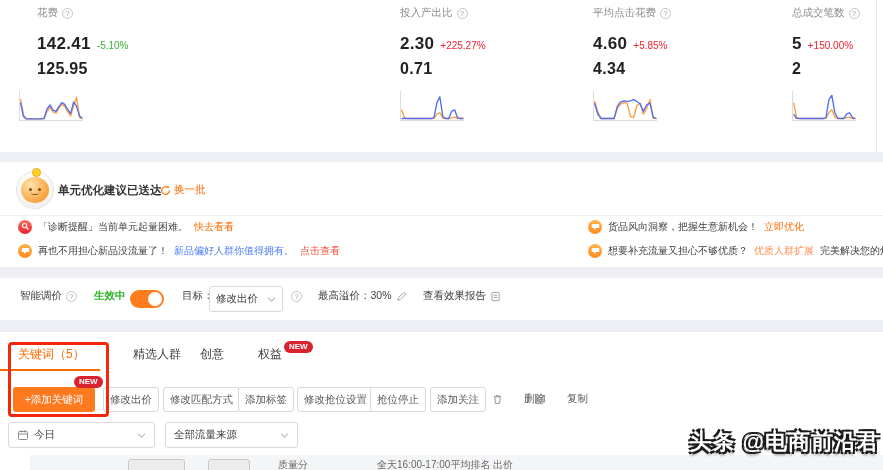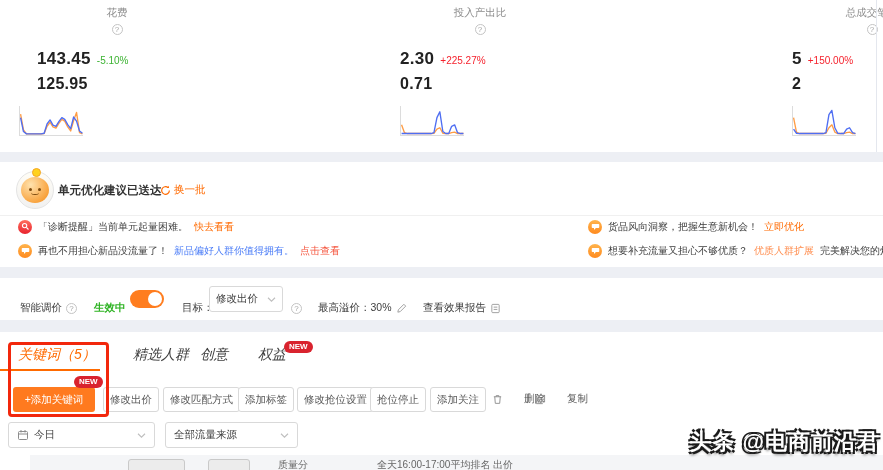--- a/index.html
+++ b/index.html
@@ -3,21 +3,21 @@
 <meta charset="utf-8">
 <style>
   * { margin:0; padding:0; box-sizing:border-box; }
   body { font-family:"Liberation Sans","DejaVu Sans",sans-serif; background:#fff; }
   .screen { position:relative; width:883px; height:470px; background:#fff; overflow:hidden; }
 
   
   .metrics { position:absolute; top:0; left:0; width:883px; height:152px; background:#fff; }
   .metric { position:absolute; top:6px; width:160px; }
   .m0{left:37px} .m1{left:200px} .m2{left:400px} .m3{left:593px} .m4{left:792px}
-  .m-label { font-size:10.5px; color:#8c8c8c; display:flex; align-items:center; gap:4px;flex-direction:column; }
+  .m-label { font-size:10.5px; color:#8c8c8c; display:flex; align-items:center; gap:4px; }
   .q-icon { display:inline-block; width:11px; height:11px; border:1px solid #c4c4c4; border-radius:50%;
             color:#a6a6a6; font-size:8px; line-height:9px; text-align:center; }
   .q-icon::after { content:"?"; }
   .m-main { margin-top:14px; display:flex; align-items:baseline; gap:6px; }
   .value { font-size:17px; font-weight:bold; color:#222; letter-spacing:.3px; }
   .change { font-size:10px; }
   .change.down { color:#3cb332; }
   .change.up { color:#f5222d; }
   .compare { margin-top:6px; font-size:16px; font-weight:bold; color:#222; letter-spacing:.3px; }
   .spark { display:block; margin-top:13px; width:64px; height:30px;
@@ -54,38 +54,38 @@
   .sg-ic { width:14px; height:14px; border-radius:50%; flex:0 0 14px; display:flex; align-items:center; justify-content:center; }
   .sg-ic.red { background:linear-gradient(#ff6f5e,#e8222d); }
   .sg-ic.org { background:linear-gradient(#ffb44d,#ff8a1e); }
   .lk-org { color:#ff6a00; cursor:pointer; }
   .lk-red { color:#f5543c; cursor:pointer; }
   .hl-blue { color:#4a7cf7; cursor:pointer; }
   .hl-org { color:#ff8c4d; }
 
   
   .pricing { position:absolute; top:278px; left:0; width:883px; height:42px; background:#fff; font-size:10.5px; color:#404040; }
-  .pricing .abs { position:absolute; top:12px; height:36px; display:flex; align-items:center; gap:4px; }
+  .pricing .abs { position:absolute; top:0; height:36px; display:flex; align-items:center; gap:4px; }
   .p-name { left:20px; }
   .p-status { left:94px; color:#2fb324; font-weight:bold; }
   .toggle { position:absolute; left:130px; top:12px; width:34px; height:18px; border-radius:9px;
             background:#ff7d1f; cursor:pointer; }
   .toggle::after { content:""; position:absolute; right:2px; top:2px; width:14px; height:14px;
                    border-radius:50%; background:#fff; }
   .p-target-label { left:182px; }
   .p-select { position:absolute; left:209px; top:8px; width:74px; height:26px; border:1px solid #d9d9d9;
               border-radius:3px; background:#fff; display:flex; align-items:center; justify-content:space-between;
               padding:0 6px; cursor:pointer; }
   .p-q2 { left:291px; }
   .p-premium { left:318px; }
   .p-report { left:423px; cursor:pointer; }
 
   
   .tabs-area { position:absolute; top:332px; left:0; width:883px; height:123px; background:#fff; }
-  .tab { position:absolute; top:14px; font-size:14px; color:#404040; cursor:pointer; white-space:nowrap;font-style:italic; }
+  .tab { position:absolute; top:14px; font-size:12px; color:#404040; cursor:pointer; white-space:nowrap; }
   .tab.active { color:#ff6a00; }
   .tab-kw{left:18px} .tab-crowd{left:133px} .tab-creative{left:200px} .tab-rights{left:258px}
   .tab-underline { position:absolute; left:0; top:37px; width:100px; height:2px; background:#ff6a00; }
   .badge { display:inline-block; background:#d9232e; color:#fff; font-size:8px; font-weight:bold;
            padding:2px 5px; border-radius:8px; line-height:1; }
   .badge-tab { position:absolute; left:284px; top:9px; }
   .badge-btn { position:absolute; left:74px; top:44px; z-index:6; }
   .btn-add { position:absolute; left:13px; top:55px; width:82px; height:25px; background:#ff7a1f;
              color:#fff; font-size:10.5px; border:none; border-radius:3px; cursor:pointer; z-index:5; }
   .tbtn { position:absolute; top:55px; height:25px; line-height:23px; padding:0 6px; font-size:10.5px;
@@ -122,21 +122,21 @@
 
 <div class="screen">
 
   <section class="metrics">
     <div class="metric m0">
       <div class="m-label">
           <span>花费</span>
           <span class="q-icon"></span>
         </div>
       <div class="m-main">
-          <span class="value">143.45</span>
+          <span class="value">142.41</span>
           <span class="change down">-5.10%</span>
         </div>
       <div class="compare">125.95</div>
       <svg class="spark" viewBox="0 0 64 30">
           <polyline points="0.0,8.4 3.0,24.6 6.1,28.8 9.1,28.8 12.2,28.8 15.2,28.8 18.3,28.8 21.3,28.8 24.4,28.5 27.4,21.0 30.5,16.8 33.5,21.6 36.6,22.8 39.6,18.0 42.7,13.8 45.7,15.6 48.8,21.6 51.8,25.8 54.9,15.0 57.9,6.6 61.0,27.6 64.0,28.8" fill="none" stroke="#ff9d45" stroke-width="1.4" stroke-linejoin="round"></polyline>
           <polyline points="0.0,12.0 3.0,26.4 6.1,28.8 9.1,28.8 12.2,28.8 15.2,28.8 18.3,28.8 21.3,28.8 24.4,28.2 27.4,18.6 30.5,14.4 33.5,19.8 36.6,21.0 39.6,16.2 42.7,12.0 45.7,13.8 48.8,19.2 51.8,23.4 54.9,11.4 57.9,15.6 61.0,25.8 64.0,28.2" fill="none" stroke="#4f6ef2" stroke-width="1.4" stroke-linejoin="round"></polyline>
         </svg>
     </div>
     <div class="metric m2">
       <div class="m-label">
@@ -144,20 +144,35 @@
           <span class="q-icon"></span>
         </div>
       <div class="m-main">
           <span class="value">2.30</span>
           <span class="change up">+225.27%</span>
         </div>
       <div class="compare">0.71</div>
       <svg class="spark" viewBox="0 0 64 30">
           <polyline points="0.0,19.5 3.0,27.6 6.1,28.5 9.1,28.5 12.2,28.5 15.2,28.5 18.3,28.5 21.3,28.5 24.4,28.5 27.4,28.5 30.5,28.5 33.5,28.2 36.6,24.0 39.6,22.5 42.7,28.2 45.7,28.5 48.8,28.5 51.8,27.6 54.9,27.0 57.9,28.5 61.0,28.5 64.0,28.5" fill="none" stroke="#ff9d45" stroke-width="1.4" stroke-linejoin="round"></polyline>
           <polyline points="0.0,28.5 3.0,28.5 6.1,28.5 9.1,28.5 12.2,28.5 15.2,28.5 18.3,28.5 21.3,28.5 24.4,28.5 27.4,28.5 30.5,28.5 33.5,27.6 36.6,12.0 39.6,6.0 42.7,26.4 45.7,28.5 48.8,28.5 51.8,21.0 54.9,19.5 57.9,27.6 61.0,28.5 64.0,28.5" fill="none" stroke="#4f6ef2" stroke-width="1.4" stroke-linejoin="round"></polyline>
+        </svg>
+    </div>
+    <div class="metric m3">
+      <div class="m-label">
+          <span>平均点击花费</span>
+          <span class="q-icon"></span>
+        </div>
+      <div class="m-main">
+          <span class="value">4.60</span>
+          <span class="change up">+5.85%</span>
+        </div>
+      <div class="compare">4.34</div>
+      <svg class="spark" viewBox="0 0 64 30">
+          <polyline points="0.0,10.2 3.4,21.6 6.7,28.5 10.1,28.5 13.5,28.5 16.8,28.5 20.2,28.5 23.6,18.0 26.9,13.5 30.3,12.0 33.7,12.6 37.1,26.4 40.4,27.6 43.8,15.0 47.2,12.6 50.5,24.0 53.9,18.0 57.3,9.0 60.6,28.2 64.0,28.5" fill="none" stroke="#ff9d45" stroke-width="1.4" stroke-linejoin="round"></polyline>
+          <polyline points="0.0,12.6 3.4,24.0 6.7,28.5 10.1,28.5 13.5,28.5 16.8,28.5 20.2,28.5 23.6,15.6 26.9,11.4 30.3,10.2 33.7,10.8 37.1,10.2 40.4,9.0 43.8,10.8 47.2,13.5 50.5,21.0 53.9,14.4 57.3,12.6 60.6,27.0 64.0,28.5" fill="none" stroke="#4f6ef2" stroke-width="1.4" stroke-linejoin="round"></polyline>
         </svg>
     </div>
     <div class="metric m4">
       <div class="m-label">
           <span>总成交笔数</span>
           <span class="q-icon"></span>
         </div>
       <div class="m-main">
           <span class="value">5</span>
           <span class="change up">+150.00%</span>

